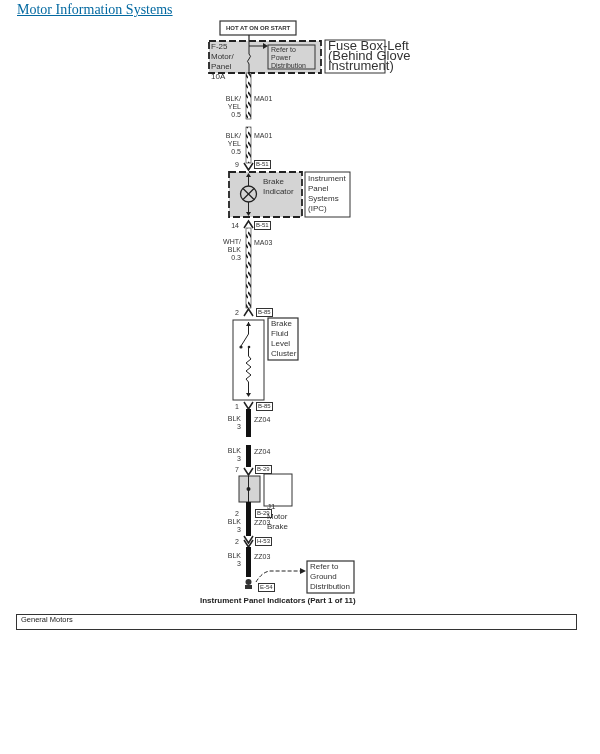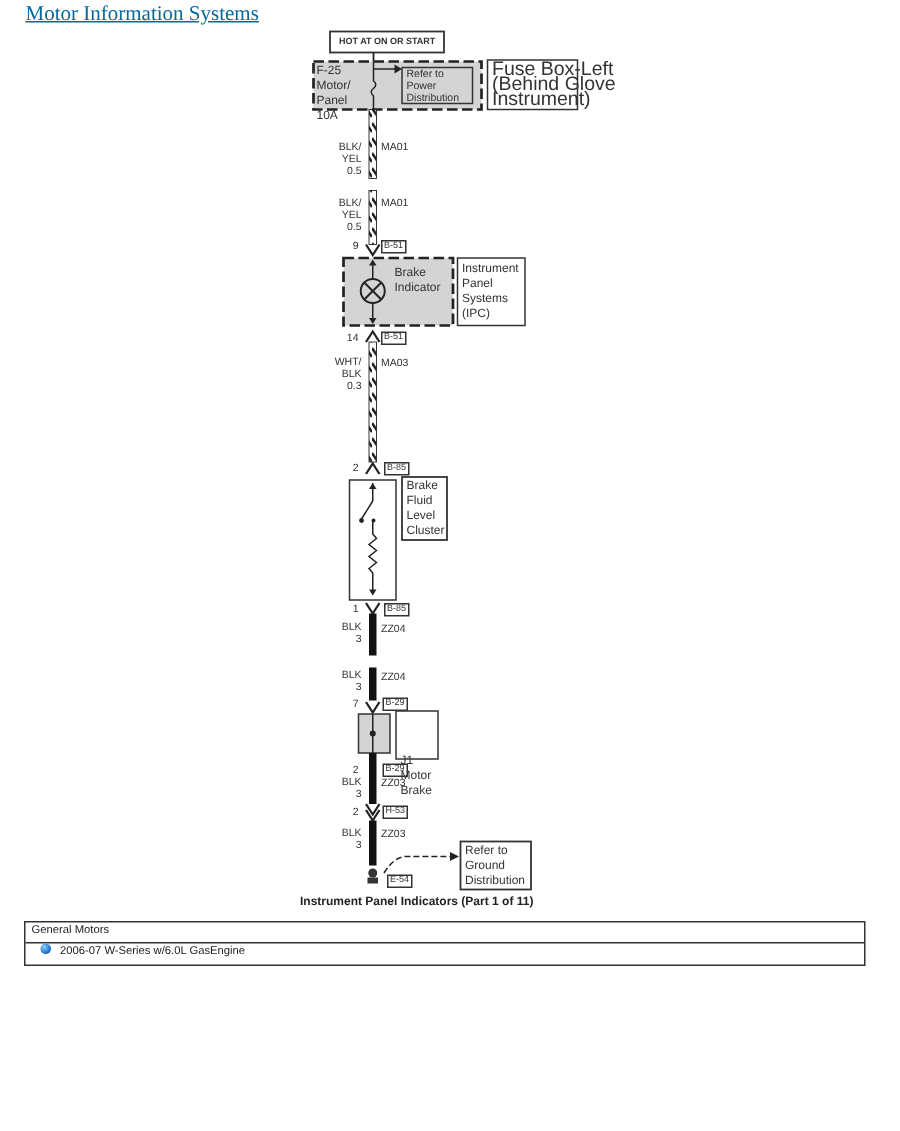--- a/index.html
+++ b/index.html
@@ -189,17 +189,13 @@
       <div>Distribution</div>
     </div>
 </div>
 
 <div class="caption">Instrument Panel Indicators (Part 1 of 11)</div>
 
 <div class="info-table">
   <div class="info-row">
     <span>General Motors</span>
   </div>
-  <div class="info-row">
-    <span class="globe"></span>
-    <span>2006-07 W-Series w/6.0L GasEngine</span>
-  </div>
 </div>
 
 </body></html>

